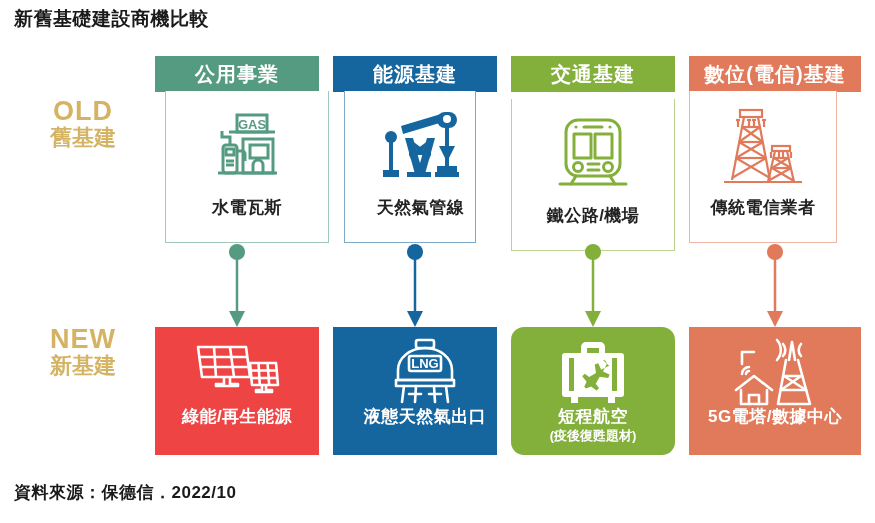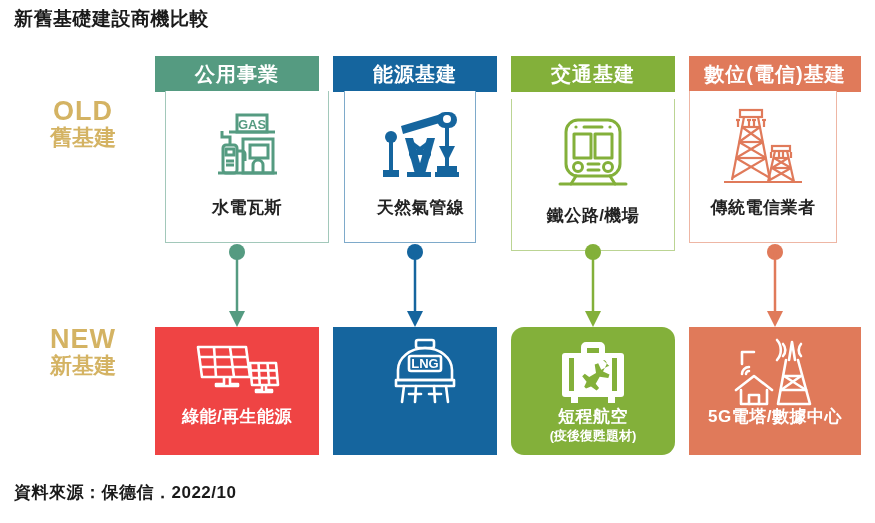--- a/index.html
+++ b/index.html
@@ -195,20 +195,21 @@
         <line x1="28" y1="48" x2="27" y2="64"></line>
         <line x1="46" y1="48" x2="47" y2="64"></line>
         <line x1="58" y1="48" x2="60" y2="64"></line>
         <line x1="21" y1="56" x2="33" y2="56"></line>
         <line x1="41" y1="56" x2="53" y2="56"></line>
         <rect x="21" y="18" width="32" height="15" rx="2"></rect>
       </g>
       <text x="37" y="30" fill="#ffffff" font-size="13" font-weight="bold" text-anchor="middle" font-family="'Liberation Sans',sans-serif">LNG</text>
     </svg>
   </div>
+  <div class="new-label">液態天然氣出口</div>
 </div>
 
 <div class="header" id="hdr-2" style="left: 511px; top: 56px; width: 164px; background: rgb(131, 176, 58);">
   <span>交通基建</span>
 </div>
 <div class="oldbox" id="old-2" style="left: 511px; width: 164px; border-top: none rgb(187, 212, 147); border-right: 1px solid rgb(187, 212, 147); border-bottom: 1px solid rgb(187, 212, 147); border-left: 1px solid rgb(187, 212, 147); border-image: initial; opacity: 1; margin-top: 8px;">
   <div class="icon-wrap">
     <svg width="78" height="76" viewBox="0 0 78 76">
       <g fill="none" stroke="#83b03a" stroke-width="3" stroke-linejoin="round" stroke-linecap="round">
         <rect x="12" y="6" width="54" height="56" rx="12"></rect>

